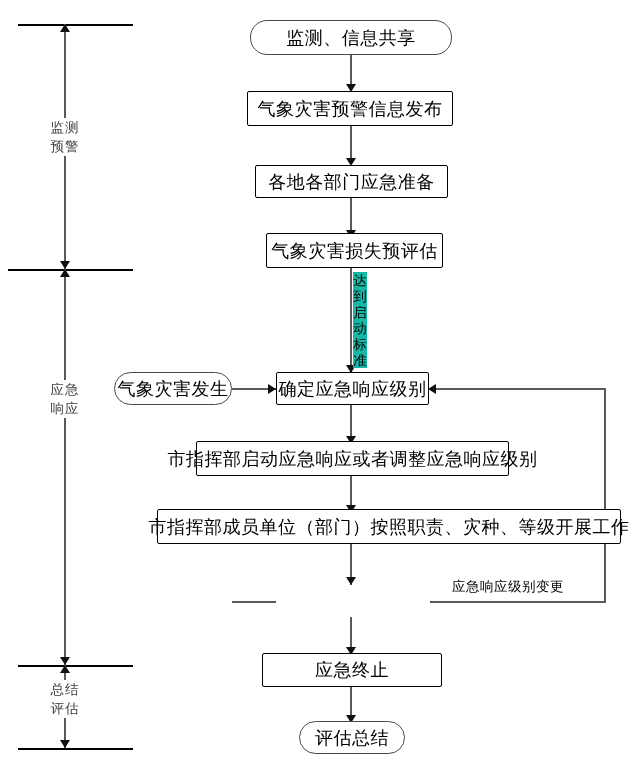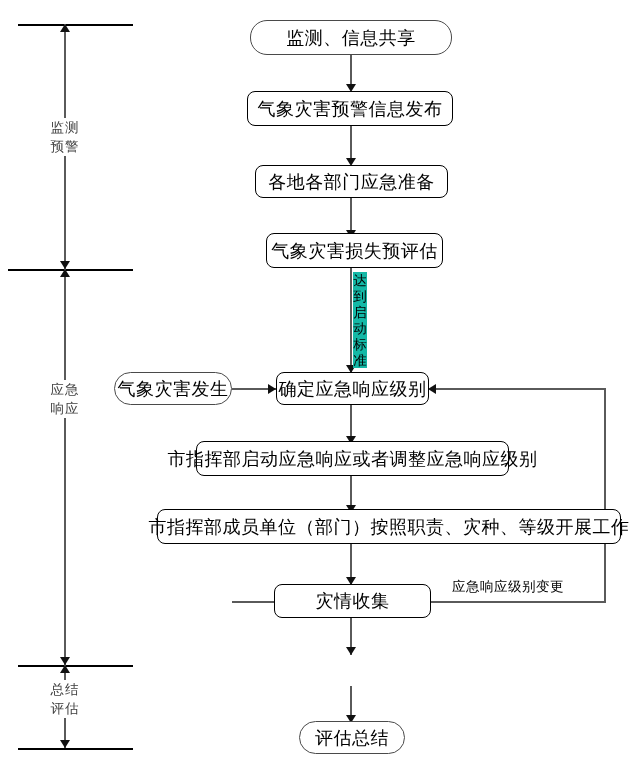--- a/index.html
+++ b/index.html
@@ -16,21 +16,21 @@
     position:absolute;
     box-sizing:border-box;
     display:flex; align-items:center; justify-content:center;
     background:#ffffff;
     color:#000000;
     font-size:18px;
     line-height:1.1;
     letter-spacing:0.5px;
     white-space:nowrap;
   }
-  .rect   { border:1.4px solid #000000; border-radius:8px; }
+  .rect   { border:1.4px solid #000000; border-radius:2px; }
   .round  { border:1.4px solid #4a4a4a; border-radius:17px; }
 
   
   .vline { position:absolute; width:1.6px; background:#5a5a5a; }
   .hline { position:absolute; height:1.6px; background:#5a5a5a; }
 
   .arrow-down {
     position:absolute;
     width:0; height:0;
     border-left:5px solid transparent;
@@ -169,18 +169,18 @@
 
   <div class="node round" style="left:114px; top:372px; width:118px; height:33px;">气象灾害发生</div>
 
   <div class="node rect" style="left:276px; top:372px; width:153px; height:33px;">确定应急响应级别</div>
 
   <div class="node rect" style="left:196px; top:441px; width:313px; height:35px;">市指挥部启动应急响应或者调整应急响应级别</div>
 
   <div class="node rect" style="left:157px; top:509px; width:464px; height:35px;">市指挥部成员单位（部门）按照职责、灾种、等级开展工作</div>
 
 
-  <div class="node rect" style="left:274px; top:584px; width:157px; height:34px;">灾情收集</div>
 
+  <div class="node rect" style="left:262px; top:653px; width:180px; height:34px;">应急终止</div>
 
   <div class="node round" style="left:299px; top:721px; width:106px; height:33px;">评估总结</div>
 
 </div>
 
 </body></html>

